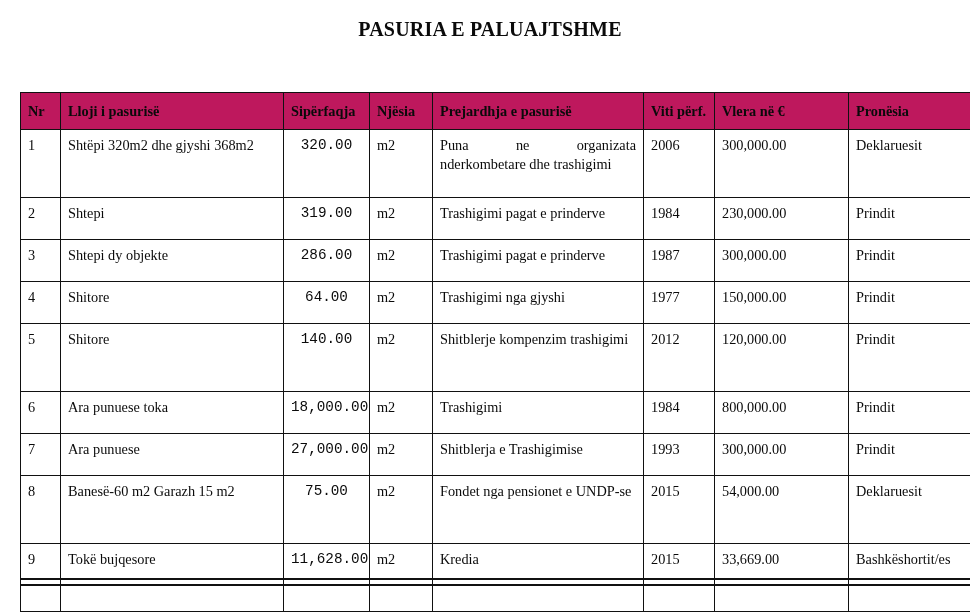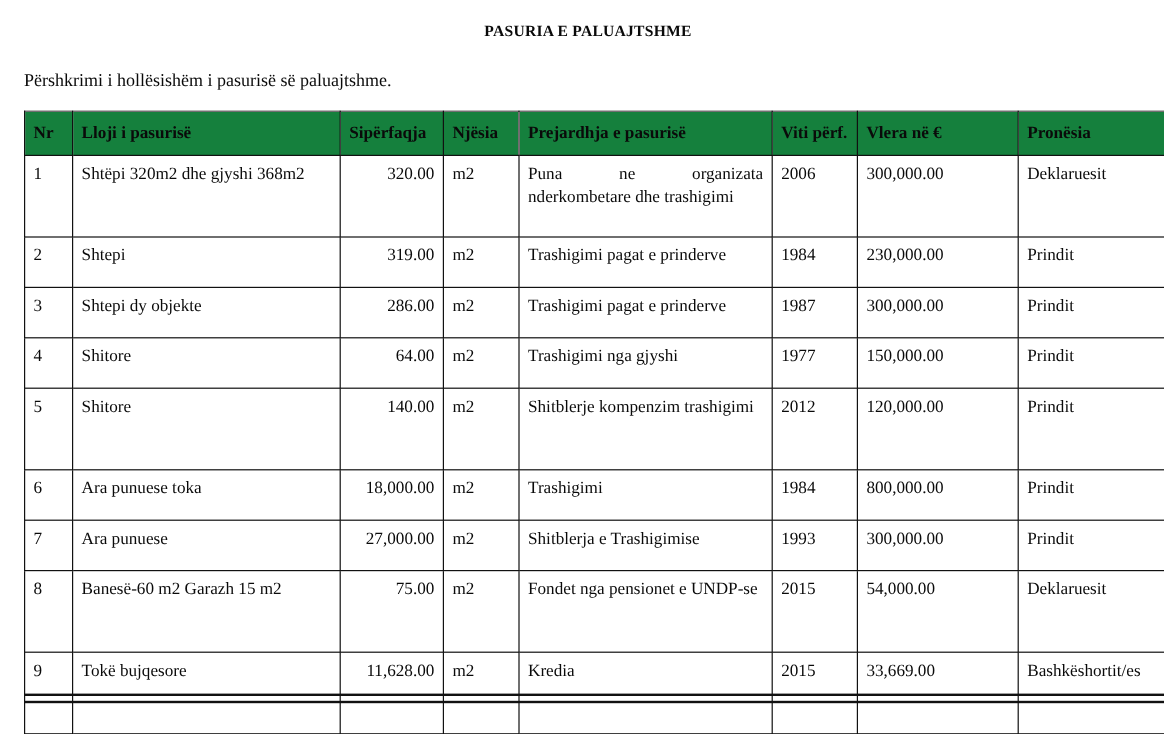--- a/index.html
+++ b/index.html
@@ -19,21 +19,21 @@
     position: relative;
     width: 980px;
     height: 612px;
   }
   .doc-title {
     position: absolute;
     top: 18px;
     left: 0;
     width: 980px;
     text-align: center;
-    font-size: 13px;
+    font-size: 20px;
     font-weight: bold;
     letter-spacing: 0.2px;
   }
   .intro-line {
     position: absolute;
     top: 60px;
     left: 20px;
     font-size: 15px;
   }
   .table-wrap {
@@ -51,41 +51,41 @@
   }
   table.assets th,
   table.assets td {
     border: 1.6px solid #111111;
     padding: 6px 7px 5px 7px;
     vertical-align: top;
     line-height: 1.32;
     overflow: hidden;
   }
   table.assets thead th {
-    background: #15803d;
+    background: #be185d;
     font-weight: bold;
     text-align: left;
     vertical-align: middle;
     height: 22px;
     padding-top: 7px;
     padding-bottom: 7px;
   }
   
   col.c-nr      { width: 40px; }
   col.c-type    { width: 223px; }
   col.c-area    { width: 86px; }
   col.c-unit    { width: 63px; }
   col.c-origin  { width: 211px; }
   col.c-year    { width: 71px; }
   col.c-value   { width: 134px; }
   col.c-owner   { width: 124px; }
 
   td.cell-nr { text-align: left; padding-left: 12px; }
   th.th-nr { text-align: left; padding-left: 12px; }
-  td.cell-area { text-align: right; padding-right: 12px; }
+  td.cell-area { text-align: center; padding-right: 12px; font-family: Liberation Mono, monospace; }
   td.cell-unit { text-align: left; }
   td.cell-origin.justify { text-align: justify; text-align-last: left; }
   td.cell-owner { white-space: normal; word-break: break-all; }
 
   
   tr.r-tall td { height: 56px; }
   tr.r-short td { height: 30px; }
 
   .bottom-rule {
     position: absolute;
@@ -110,21 +110,20 @@
     text-align: right;
   }
 </style>
 </head>
 <body>
 
 <div class="page">
 
   <div class="doc-title">PASURIA E PALUAJTSHME</div>
 
-  <div class="intro-line">Përshkrimi i hollësishëm i pasurisë së paluajtshme.</div>
 
   <div class="table-wrap">
     <table class="assets">
       <colgroup>
         <col class="c-nr">
           <col class="c-type">
           <col class="c-area">
           <col class="c-unit">
         <col class="c-origin">
           <col class="c-year">

